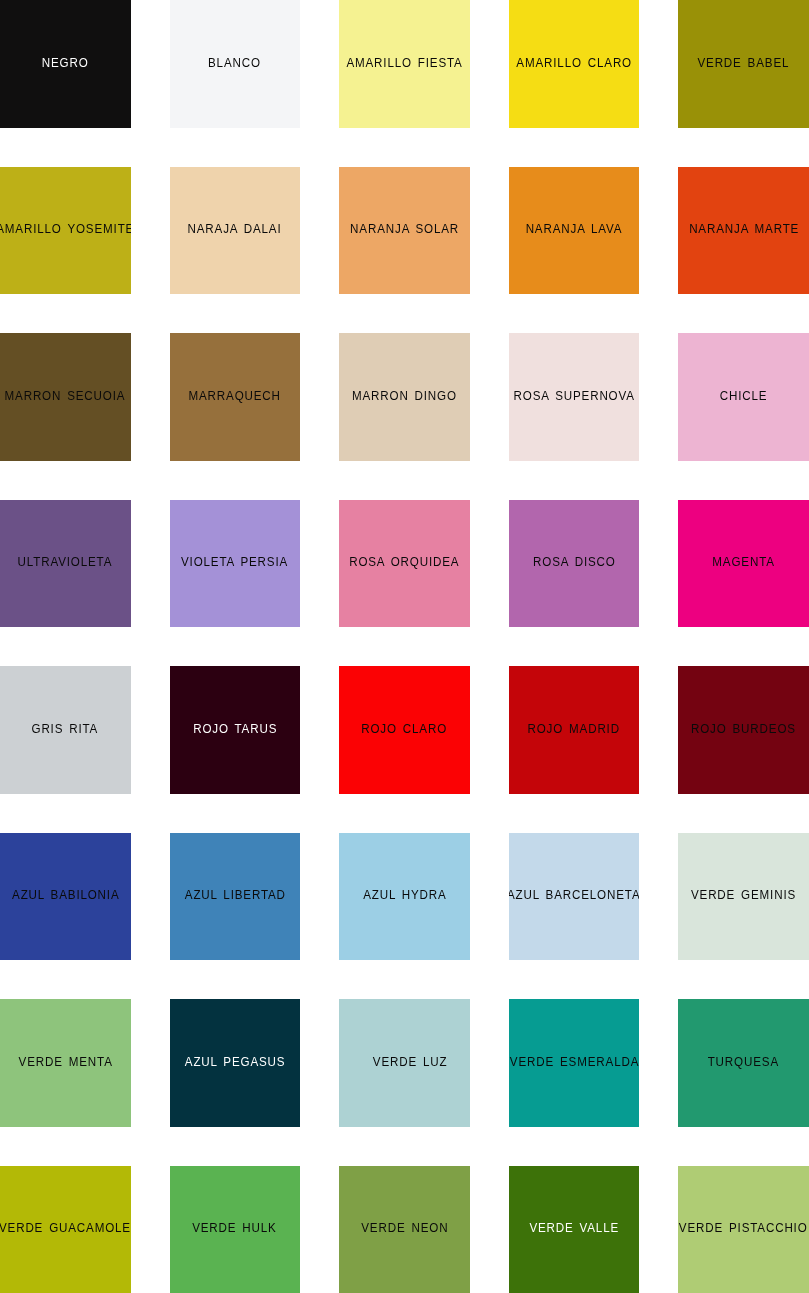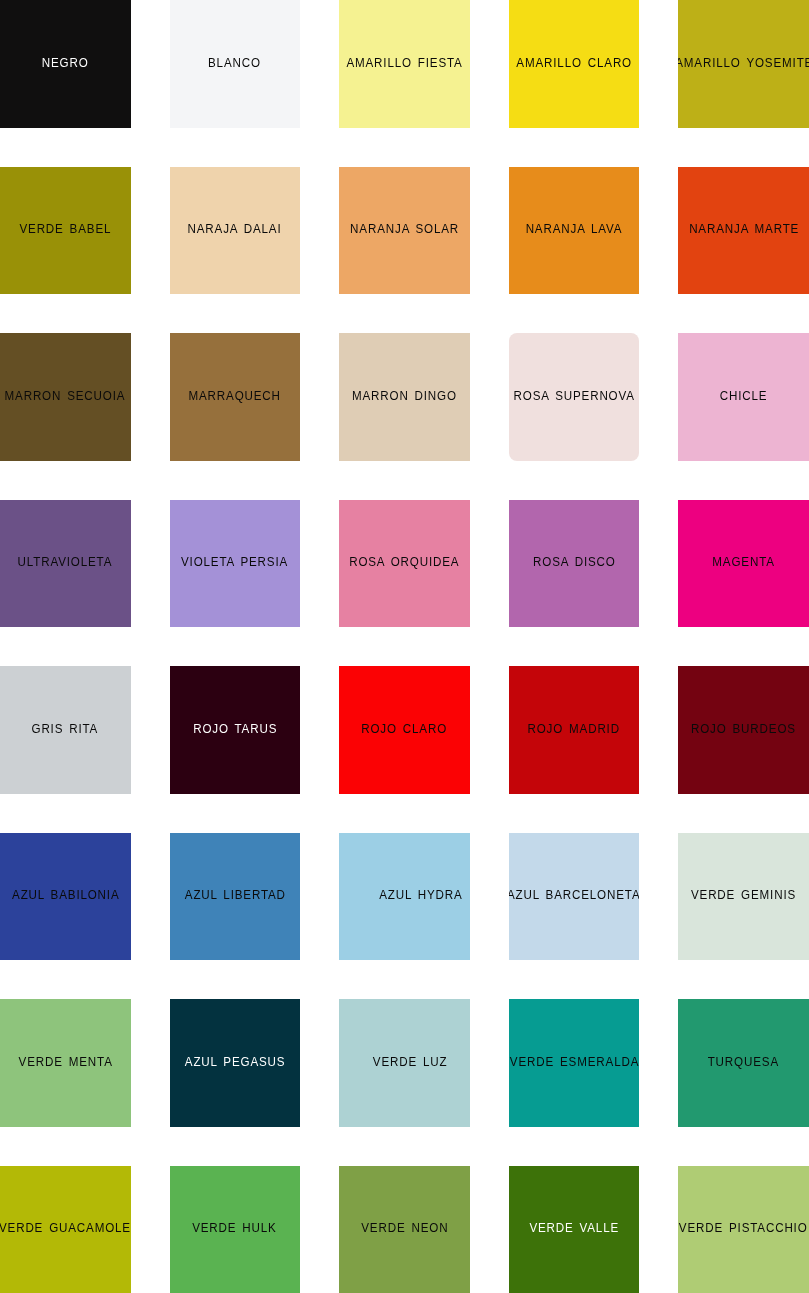--- a/index.html
+++ b/index.html
@@ -52,25 +52,25 @@
     </div>
     <div class="swatch" style="background: rgb(244, 245, 247);">
       <span class="swatch-label text-dark">BLANCO</span>
     </div>
     <div class="swatch" style="background: rgb(245, 242, 145);">
       <span class="swatch-label text-dark">AMARILLO FIESTA</span>
     </div>
     <div class="swatch" style="background: rgb(245, 221, 20);">
       <span class="swatch-label text-dark">AMARILLO CLARO</span>
     </div>
+    <div class="swatch" style="background: rgb(153, 145, 7);">
+      <span class="swatch-label text-dark">VERDE BABEL</span>
+    </div>
     <div class="swatch" style="background: rgb(189, 176, 23);">
       <span class="swatch-label text-dark">AMARILLO YOSEMITE</span>
-    </div>
-    <div class="swatch" style="background: rgb(153, 145, 7);">
-      <span class="swatch-label text-dark">VERDE BABEL</span>
     </div>
     <div class="swatch" style="background: rgb(239, 211, 172);">
       <span class="swatch-label text-dark">NARAJA DALAI</span>
     </div>
     <div class="swatch" style="background: rgb(237, 167, 101);">
       <span class="swatch-label text-dark">NARANJA SOLAR</span>
     </div>
     <div class="swatch" style="background: rgb(231, 140, 27);">
       <span class="swatch-label text-dark">NARANJA LAVA</span>
     </div>
@@ -79,21 +79,21 @@
     </div>
     <div class="swatch" style="background: rgb(100, 79, 36);">
       <span class="swatch-label text-dark">MARRON SECUOIA</span>
     </div>
     <div class="swatch" style="background: rgb(150, 112, 60);">
       <span class="swatch-label text-dark">MARRAQUECH</span>
     </div>
     <div class="swatch" style="background: rgb(223, 205, 181);">
       <span class="swatch-label text-dark">MARRON DINGO</span>
     </div>
-    <div class="swatch" style="background: rgb(240, 224, 222); border-radius: 8px;">
+    <div class="swatch" style="background: rgb(240, 224, 222);">
       <span class="swatch-label text-dark">ROSA SUPERNOVA</span>
     </div>
     <div class="swatch" style="background: rgb(237, 180, 210);">
       <span class="swatch-label text-dark">CHICLE</span>
     </div>
     <div class="swatch" style="background: rgb(107, 81, 135);">
       <span class="swatch-label text-dark">ULTRAVIOLETA</span>
     </div>
     <div class="swatch" style="background: rgb(164, 145, 215);">
       <span class="swatch-label text-dark">VIOLETA PERSIA</span>
@@ -121,21 +121,21 @@
     </div>
     <div class="swatch" style="background: rgb(116, 3, 17);">
       <span class="swatch-label text-dark">ROJO BURDEOS</span>
     </div>
     <div class="swatch" style="background: rgb(44, 66, 155);">
       <span class="swatch-label text-dark">AZUL BABILONIA</span>
     </div>
     <div class="swatch" style="background: rgb(63, 131, 184);">
       <span class="swatch-label text-dark">AZUL LIBERTAD</span>
     </div>
-    <div class="swatch" style="background: rgb(156, 207, 229); justify-content: flex-end;">
+    <div class="swatch" style="background: rgb(156, 207, 229);">
       <span class="swatch-label text-dark">AZUL HYDRA</span>
     </div>
     <div class="swatch" style="background: rgb(195, 217, 234);">
       <span class="swatch-label text-dark">AZUL BARCELONETA</span>
     </div>
     <div class="swatch" style="background: rgb(217, 229, 219);">
       <span class="swatch-label text-dark">VERDE GEMINIS</span>
     </div>
     <div class="swatch" style="background: rgb(142, 196, 124);">
       <span class="swatch-label text-dark">VERDE MENTA</span>

